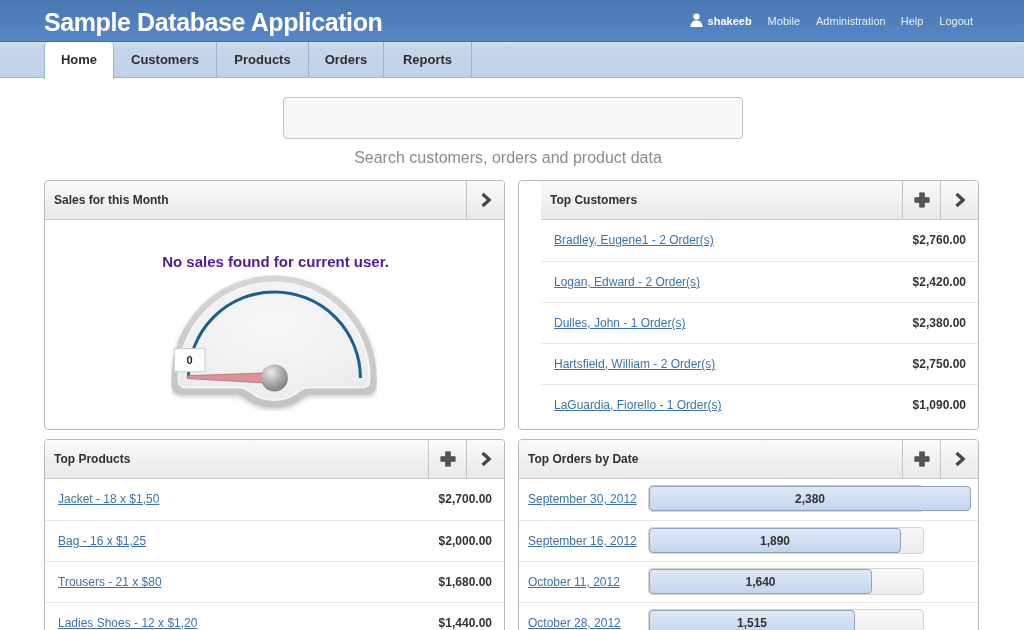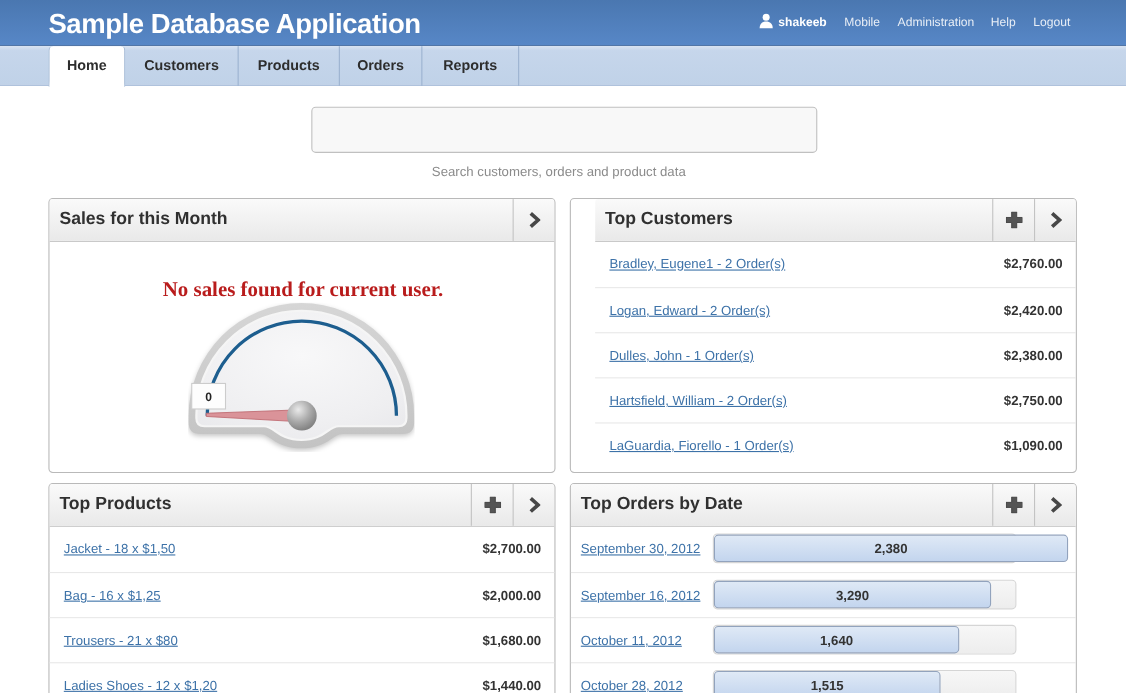--- a/index.html
+++ b/index.html
@@ -19,43 +19,43 @@
   background:linear-gradient(#d8e3f2 0px, #c6d6eb 4px, #c0d2e8 100%); border-bottom:1px solid #9cb3d4; }
 .tab { position:absolute; top:0; height:36px; line-height:36px; text-align:center;
   font-size:13px; font-weight:bold; color:#2d2d2d; border-right:1px solid #9cb2d0; }
 .tab.first { border-left:1px solid #9cb2d0; }
 .tab.active { background:#fff; border-radius:4px 4px 0 0; height:37px; border-color:#9cb2d0; }
 
 
 #searchbox { position:absolute; left:283px; top:97px; width:460px; height:42px;
   background:#f8f8f8; border:1px solid #c0c0c0; border-radius:4px; }
 #searchcaption { position:absolute; left:0; top:149px; width:1016px; text-align:center;
-  font-size:12px; color:#8b8b8b; }
+  font-size:16px; color:#8b8b8b; }
 
 
 .panel { position:absolute; width:461px; background:#fff; border:1px solid #b9b9b9; border-radius:4px; }
 .phead { position:relative; height:39px; background:linear-gradient(#fafafa, #e9e9e9);
   border-bottom:1px solid #c9c9c9; border-radius:3px 3px 0 0; }
-.ptitle { position:absolute; left:9px; top:0; height:38px; line-height:38px; font-size:16px; font-weight:bold; color:#303030; }
+.ptitle { position:absolute; left:9px; top:0; height:38px; line-height:38px; font-size:12px; font-weight:bold; color:#303030; }
 .pbtn { position:absolute; top:0; height:38px; width:38px; border-left:1px solid #c3c3c3; }
 .pbtn svg { position:absolute; left:50%; top:50%; transform:translate(-50%,-50%); }
 .row { position:relative; height:41px; border-top:1px solid #e8e8e8; }
 .row.first { border-top:none; }
 .rlink { position:absolute; left:13px; top:0; height:41px; line-height:41px; font-size:12px; color:#3d72a8; text-decoration:underline; }
 .ramount { position:absolute; right:12px; top:0; height:41px; line-height:41px; font-size:12px; font-weight:bold; color:#333; }
 
 
 .bartrack { position:absolute; left:129px; top:6px; width:276px; height:27px;
   background:linear-gradient(#f7f7f7,#ededed); border:1px solid #d5d5d5; border-radius:4px; }
 .barfill { position:absolute; left:0; top:0; height:25px; border:1px solid #92a3bd;
   background:linear-gradient(#dfe9f6,#c3d5ee); border-radius:4px;
   text-align:center; line-height:25px; font-size:12px; font-weight:bold; color:#333; }
 
 
-#nosales { position:absolute; left:0; top:72px; width:461px; text-align:center; font-size:19px; font-weight:bold; color:#b91c1c;font-family:Liberation Serif, serif; }
+#nosales { position:absolute; left:0; top:72px; width:461px; text-align:center; font-size:15px; font-weight:bold; color:#4c1d95; }
 </style>
 </head>
 <body>
 <div id="page">
 
   <div id="topbar">
     <div id="apptitle">Sample Database Application</div>
     <div id="userlinks">
       <svg class="usericon" width="13" height="14" viewBox="0 0 13 14">
           <circle cx="6.5" cy="3.6" r="3.2" fill="#fff"></circle>
@@ -201,21 +201,21 @@
     </div>
     <div class="row first">
         <span class="rlink" style="left:9px;">September 30, 2012</span>
         <div class="bartrack">
           <div class="barfill" style="width:322px;">2,380</div>
         </div>
       </div>
     <div class="row">
         <span class="rlink" style="left:9px;">September 16, 2012</span>
         <div class="bartrack">
-          <div class="barfill" style="width:252px;">3,290</div>
+          <div class="barfill" style="width:252px;">1,890</div>
         </div>
       </div>
     <div class="row">
         <span class="rlink" style="left:9px;">October 11, 2012</span>
         <div class="bartrack">
           <div class="barfill" style="width:223px;">1,640</div>
         </div>
       </div>
     <div class="row">
         <span class="rlink" style="left:9px;">October 28, 2012</span>

